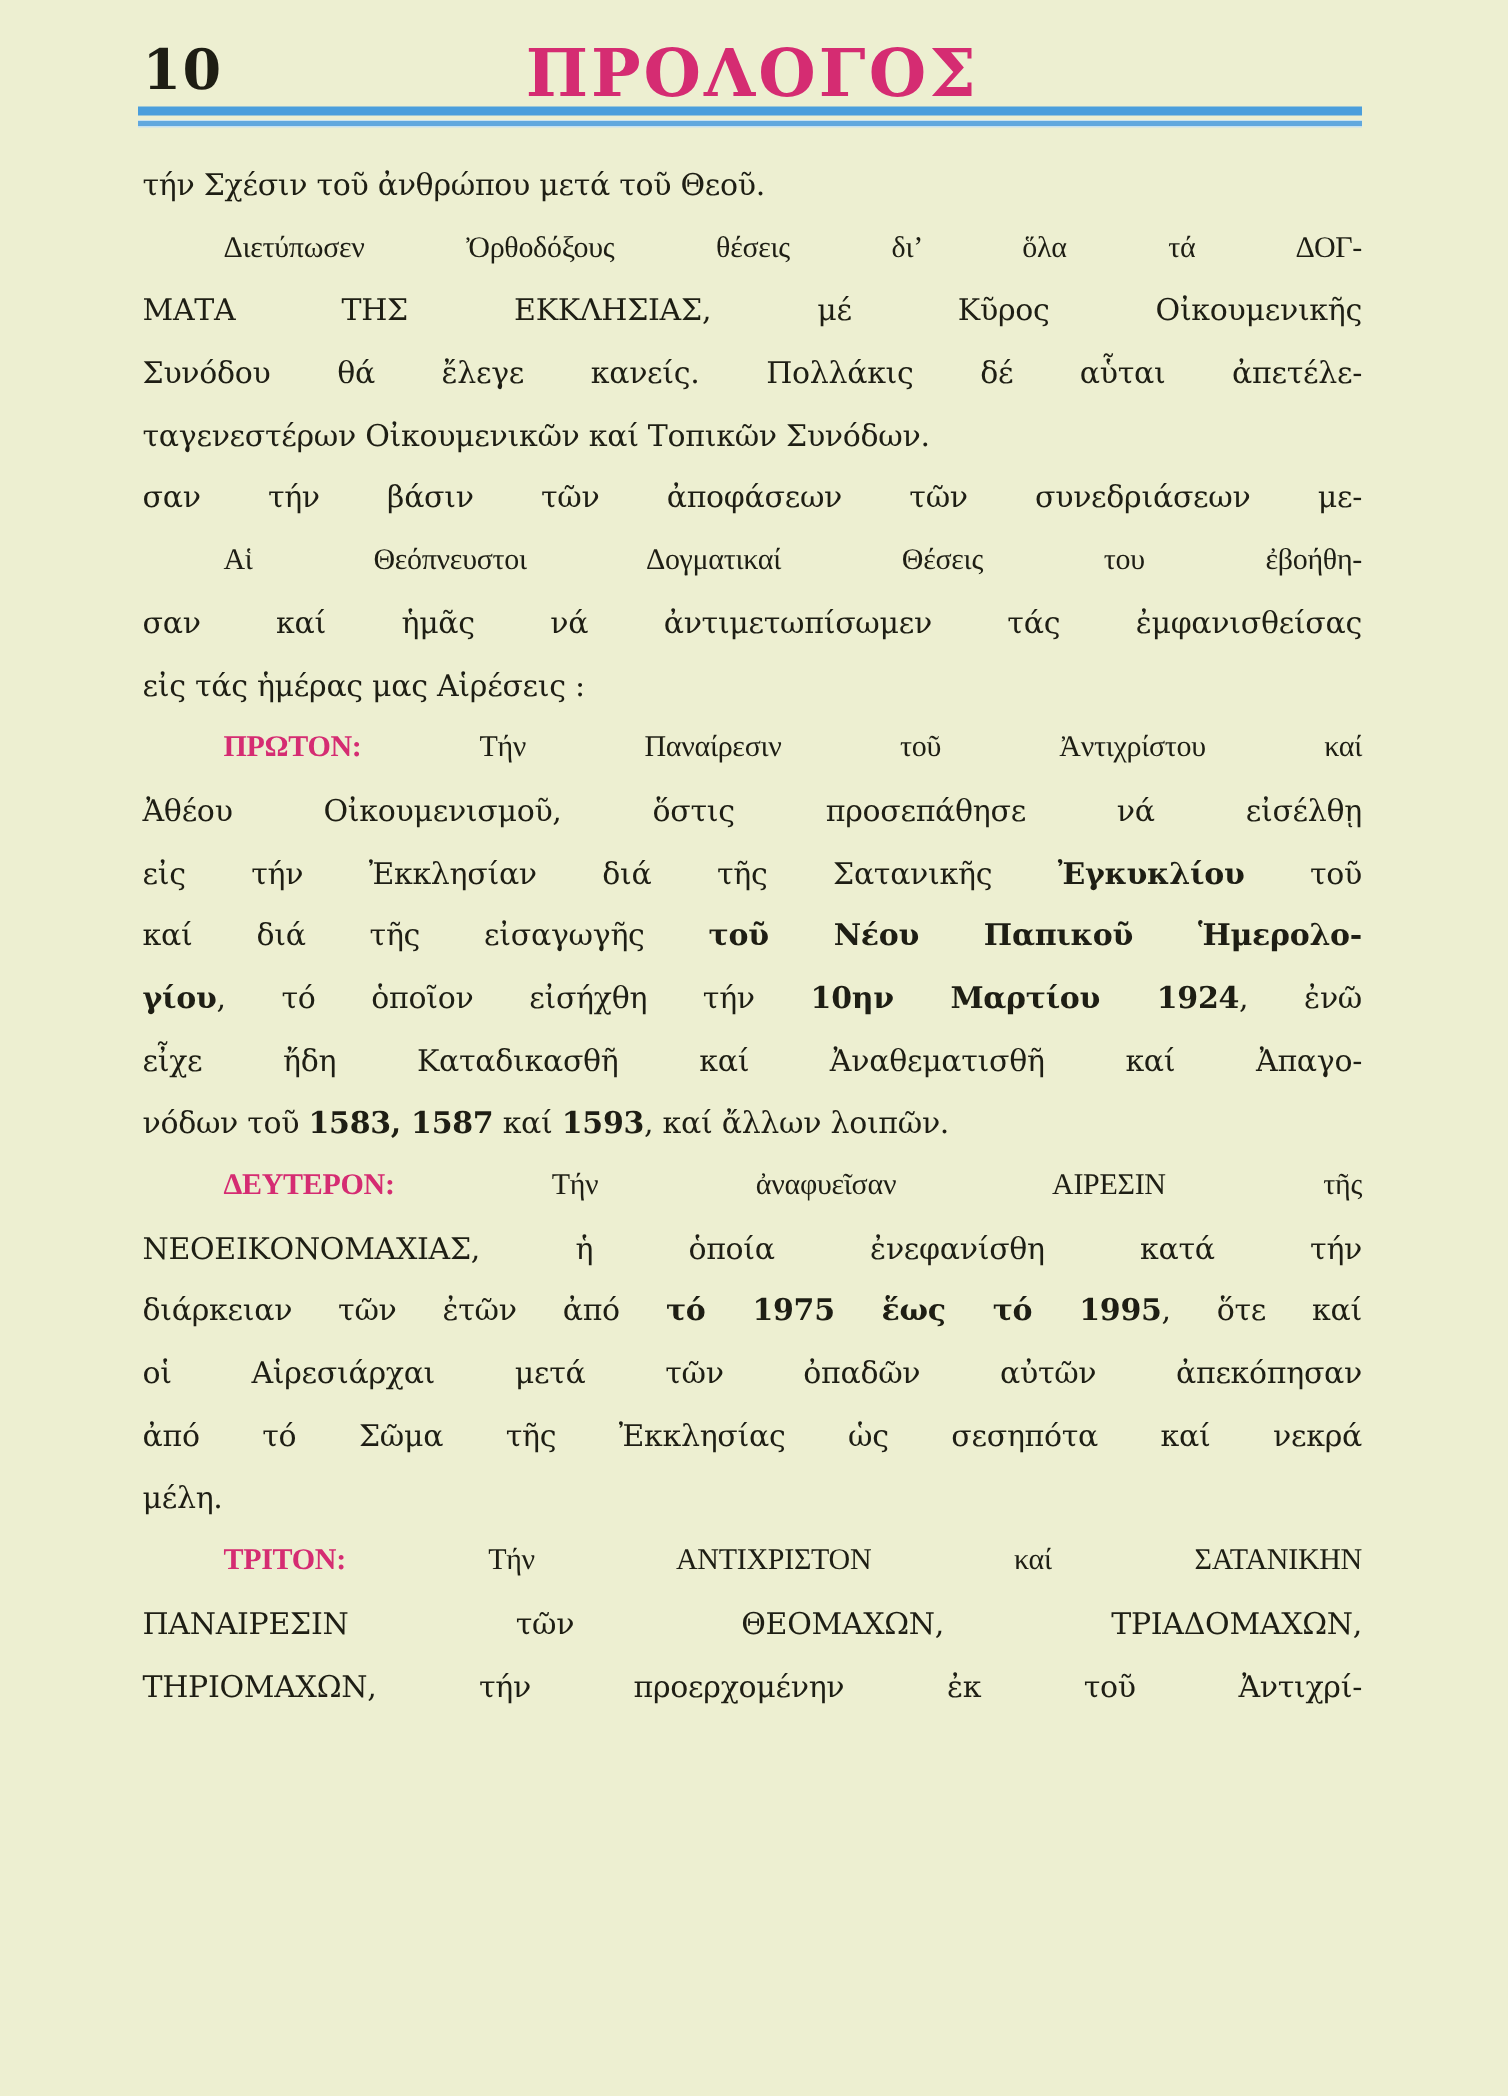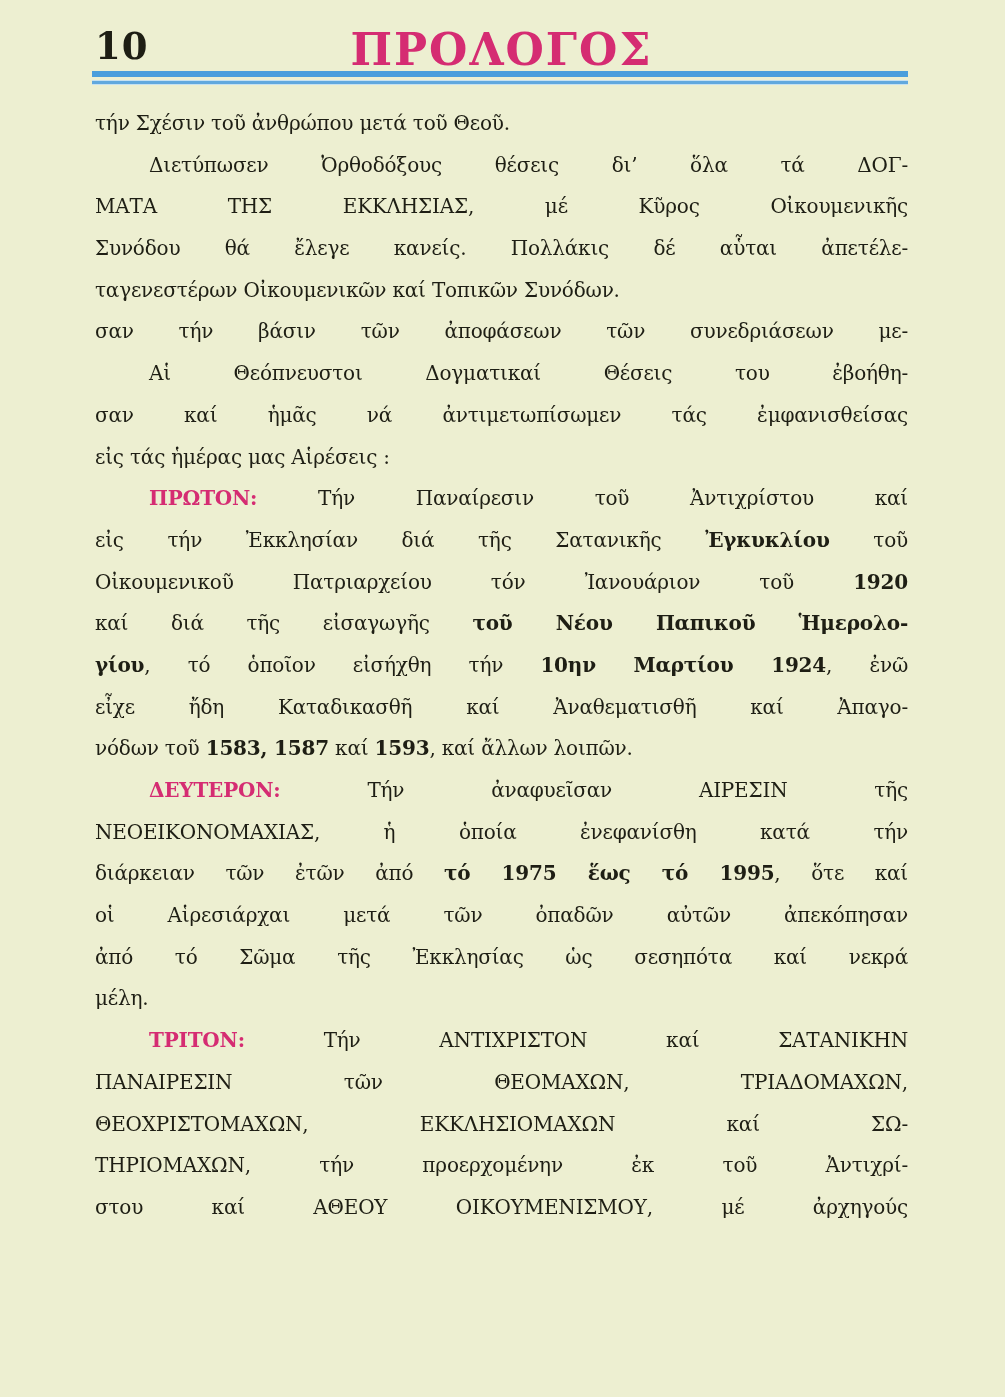--- a/index.html
+++ b/index.html
@@ -82,20 +82,21 @@
     text-align-last: justify;
     white-space: nowrap; 
   }
   .line { white-space: normal; height: 41.7px; overflow: visible; }
   .line.no-j {
     text-align: left;
     text-align-last: left;
   }
   .line.indent {
     text-indent: 54px;
+    font-family: Liberation Serif, serif;
   }
   .b { font-weight: 700; }
   .accent {
     color: var(--accent, #d52c72);
     font-weight: 700;
   }
 </style>
 </head>
 <body style="--bg: #edefd1; --accent: #d52c72; --rule: #4a9edc; --rule-light: #61a8de; --ink: #1e1e14;">
 
@@ -115,32 +116,30 @@
       <div class="line no-j"><span>τήν Σχέσιν τοῦ ἀνθρώπου μετά τοῦ Θεοῦ.</span></div>
       <div class="line indent"><span>Διετύπωσεν Ὀρθοδόξους θέσεις δι’ ὅλα τά ΔΟΓ-</span></div>
       <div class="line"><span>ΜΑΤΑ ΤΗΣ ΕΚΚΛΗΣΙΑΣ, μέ Κῦρος Οἰκουμενικῆς</span></div>
       <div class="line"><span>Συνόδου θά ἔλεγε κανείς. Πολλάκις δέ αὗται ἀπετέλε-</span></div>
       <div class="line no-j"><span>ταγενεστέρων Οἰκουμενικῶν καί Τοπικῶν Συνόδων.</span></div>
       <div class="line"><span>σαν τήν βάσιν τῶν ἀποφάσεων τῶν συνεδριάσεων με-</span></div>
       <div class="line indent"><span>Αἱ Θεόπνευστοι Δογματικαί Θέσεις του ἐβοήθη-</span></div>
       <div class="line"><span>σαν καί ἡμᾶς νά ἀντιμετωπίσωμεν τάς ἐμφανισθείσας</span></div>
       <div class="line no-j"><span>εἰς τάς ἡμέρας μας Αἱρέσεις :</span></div>
       <div class="line indent"><span class="accent">ΠΡΩΤΟΝ:</span><span> Τήν Παναίρεσιν τοῦ Ἀντιχρίστου καί</span></div>
+      <div class="line"><span>Ἀθέου Οἰκουμενισμοῦ, ὅστις προσεπάθησε νά εἰσέλθῃ</span></div>
       <div class="line"><span>εἰς τήν Ἐκκλησίαν διά τῆς Σατανικῆς </span><span class="b">Ἐγκυκλίου</span><span> τοῦ</span></div>
-      <div class="line"><span>Οἰκουμενικοῦ Πατριαρχείου τόν Ἰανουάριον τοῦ </span><span class="b">1920</span></div>
       <div class="line"><span>καί διά τῆς εἰσαγωγῆς </span><span class="b">τοῦ Νέου Παπικοῦ Ἡμερολο-</span></div>
       <div class="line"><span class="b">γίου</span><span>, τό ὁποῖον εἰσήχθη τήν </span><span class="b">10ην Μαρτίου 1924</span><span>, ἐνῶ</span></div>
       <div class="line"><span>εἶχε ἤδη Καταδικασθῆ καί Ἀναθεματισθῆ καί Ἀπαγο-</span></div>
       <div class="line no-j"><span>νόδων τοῦ </span><span class="b">1583, 1587</span><span> καί </span><span class="b">1593</span><span>, καί ἄλλων λοιπῶν.</span></div>
       <div class="line indent"><span class="accent">ΔΕΥΤΕΡΟΝ:</span><span> Τήν ἀναφυεῖσαν ΑΙΡΕΣΙΝ τῆς</span></div>
       <div class="line"><span>ΝΕΟΕΙΚΟΝΟΜΑΧΙΑΣ, ἡ ὁποία ἐνεφανίσθη κατά τήν</span></div>
       <div class="line"><span>διάρκειαν τῶν ἐτῶν ἀπό </span><span class="b">τό 1975 ἕως τό 1995</span><span>, ὅτε καί</span></div>
       <div class="line"><span>οἱ Αἱρεσιάρχαι μετά τῶν ὀπαδῶν αὐτῶν ἀπεκόπησαν</span></div>
       <div class="line"><span>ἀπό τό Σῶμα τῆς Ἐκκλησίας ὡς σεσηπότα καί νεκρά</span></div>
       <div class="line no-j"><span>μέλη.</span></div>
       <div class="line indent"><span class="accent">ΤΡΙΤΟΝ:</span><span> Τήν ΑΝΤΙΧΡΙΣΤΟΝ καί ΣΑΤΑΝΙΚΗΝ</span></div>
       <div class="line"><span>ΠΑΝΑΙΡΕΣΙΝ τῶν ΘΕΟΜΑΧΩΝ, ΤΡΙΑΔΟΜΑΧΩΝ,</span></div>
-      <div class="line"><span>ΘΕΟΧΡΙΣΤΟΜΑΧΩΝ, ΕΚΚΛΗΣΙΟΜΑΧΩΝ καί ΣΩ-</span></div>
       <div class="line"><span>ΤΗΡΙΟΜΑΧΩΝ, τήν προερχομένην ἐκ τοῦ Ἀντιχρί-</span></div>
-      <div class="line"><span>στου καί ΑΘΕΟΥ ΟΙΚΟΥΜΕΝΙΣΜΟΥ, μέ ἀρχηγούς</span></div>
     </div>
 
 </div>
 
 </body></html>

